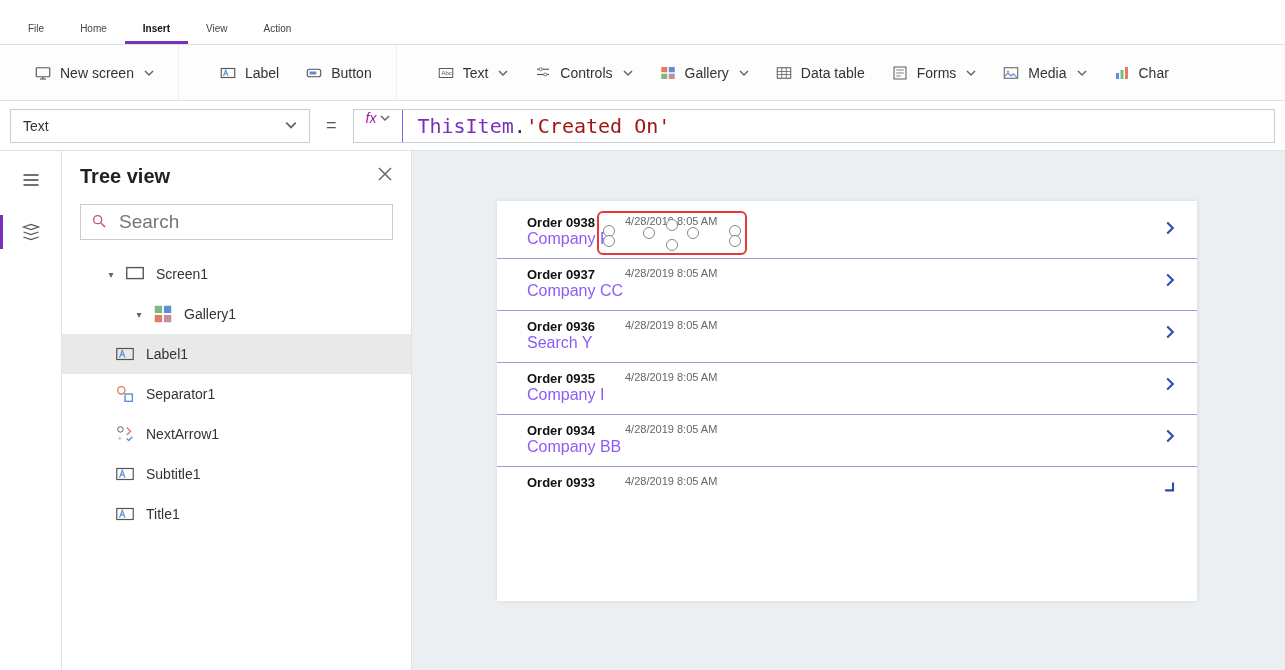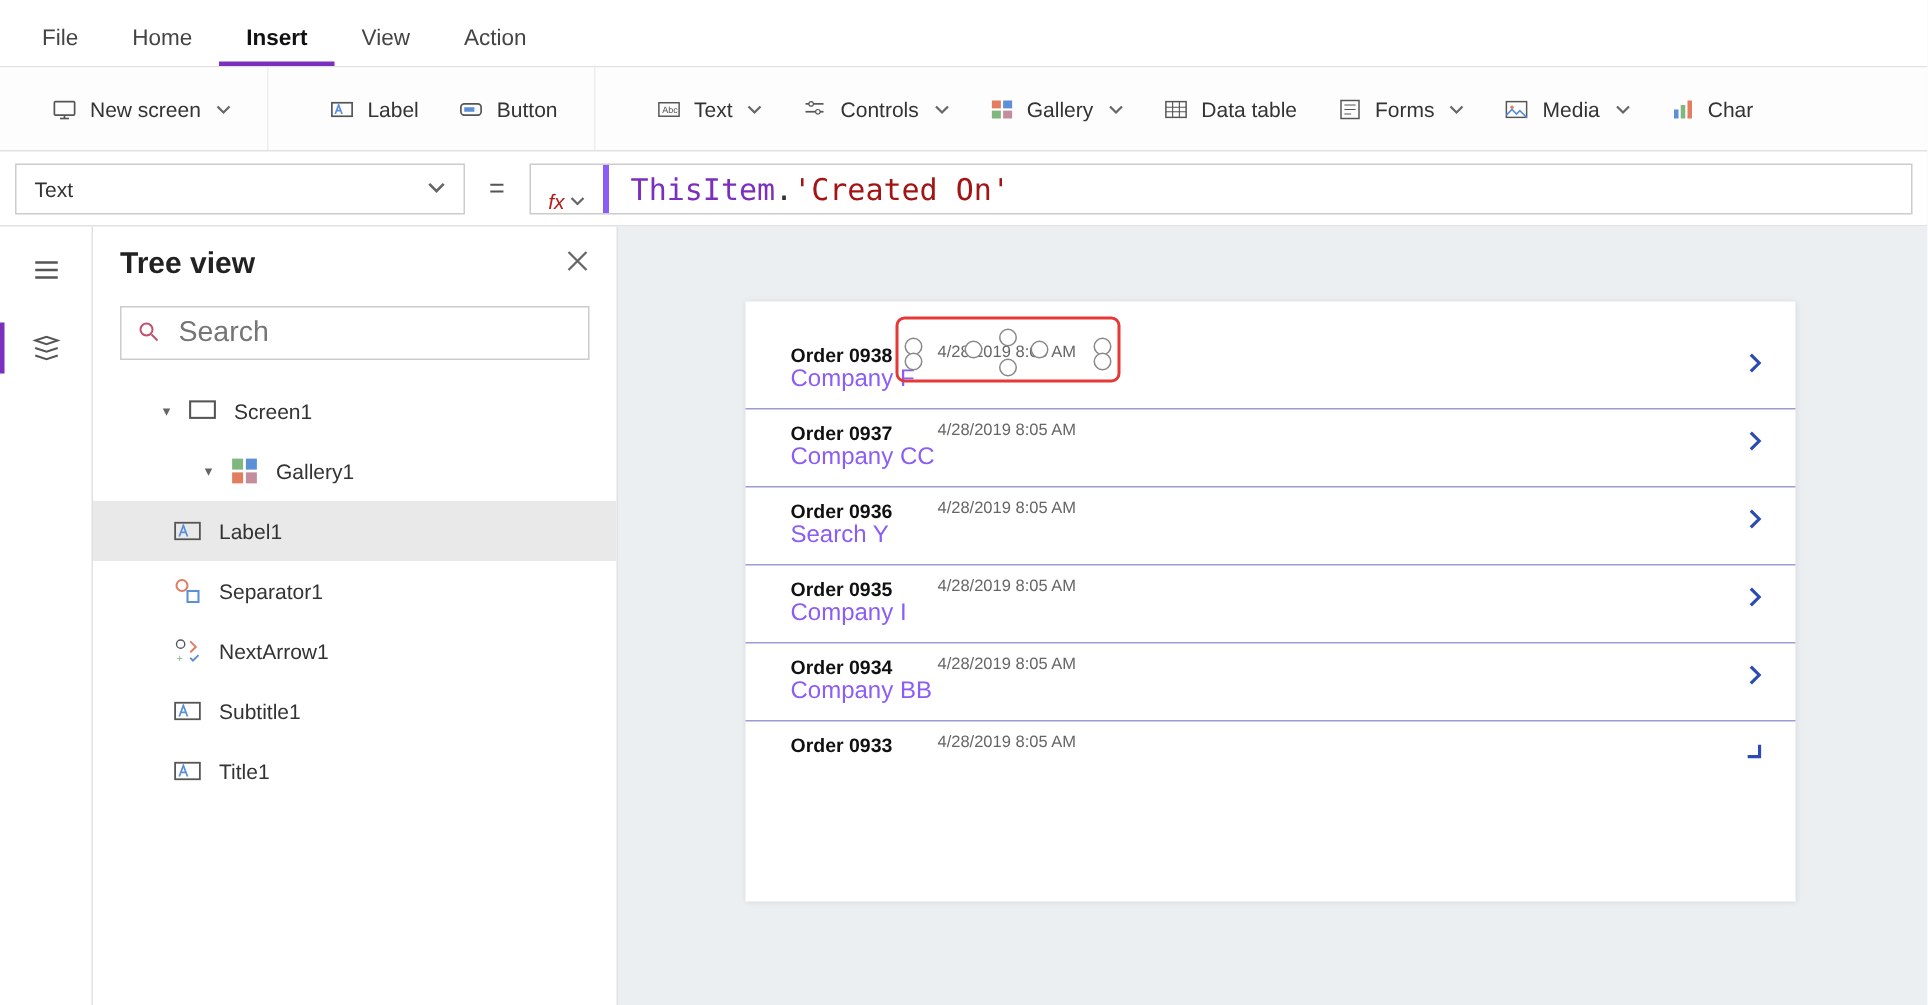--- a/index.html
+++ b/index.html
@@ -1,36 +1,36 @@
 <!DOCTYPE html>
 <html><head>
 <meta charset="utf-8">
 <style>
   * { box-sizing: border-box; }
   html,body { margin:0; padding:0; font-family: "Segoe UI", Arial, sans-serif; font-size:14px; color:#333; background:#fff; width:1285px; height:670px; overflow:hidden;}
   
   
   .menubar { height:45px; display:flex; align-items:flex-end; padding:0 10px; border-bottom:1px solid #e1e1e1; background:#fff;}
-  .menuitem { padding:0 18px 10px 18px; font-size:15px; color:#444; cursor:pointer; }
+  .menuitem { padding:0 18px 10px 18px; font-size:10px; color:#444; cursor:pointer; }
   .menuitem.active { color:#111; font-weight:600; border-bottom:3px solid #7b2fbf; padding-bottom:7px;}
   
   
   .ribbon { height:56px; display:flex; align-items:center; padding:0 10px; border-bottom:1px solid #e1e1e1; background:#fdfdfd; gap:16px;}
   .rgroup { display:flex; align-items:center; padding:0 14px; height:100%; border-right:1px solid #eee; gap:6px;}
   .rgroup:last-child{border-right:none;}
   .ritem { display:flex; align-items:center; gap:8px; padding:6px 10px; cursor:pointer; color:#333; white-space:nowrap;}
   .ritem .chev { margin-left:2px;}
   .icon { display:inline-flex; width:18px; height:18px; }
   
   
   .formulabar { height:50px; display:flex; align-items:center; padding:8px 10px; gap:12px; border-bottom:1px solid #e1e1e1;}
   .propsel { width:300px; height:34px; border:1px solid #ccc; display:flex; align-items:center; padding:0 12px; justify-content:space-between; cursor:pointer; background:#fff;}
   .eq { font-size:18px; color:#555; padding:0 4px;}
   .fxbox { flex:1; height:34px; border:1px solid #ccc; display:flex; align-items:center; background:#fff;}
-  .fxlabel { padding:0 12px; font-style:italic; color:#b91c1c; display:flex; align-items:flex-end; gap:4px; border-right:4px solid #8b5cf6; height:100%;}
+  .fxlabel { padding:0 12px; font-style:italic; color:#a21caf; display:flex; align-items:flex-start; gap:4px; border-right:1px solid #8b5cf6; height:100%;}
   .fxinput { padding:0 14px; font-family: Consolas, monospace; font-size:20px;}
   .fx-this { color:#7b2fbf;}
   .fx-str  { color:#a31515;}
   .fx-dot  { color:#333;}
   
   
   .workspace { display:flex; height:calc(670px - 45px - 56px - 50px);}
   
   .leftrail { width:62px; border-right:1px solid #e1e1e1; display:flex; flex-direction:column; align-items:center; padding-top:12px; gap:18px;}
   .railbtn { width:34px; height:34px; display:flex; align-items:center; justify-content:center; cursor:pointer;}
@@ -51,21 +51,21 @@
   .indent0 { padding-left:18px;}
   .indent1 { padding-left:42px;}
   .indent2 { padding-left:70px;}
   .indent3 { padding-left:52px;}
   .caret { width:14px; display:inline-flex; justify-content:center; color:#666; margin-right:6px; font-size:10px;}
   .tnode .ticon { width:22px; height:22px; margin-right:10px; display:inline-flex;}
   
   
   .canvas { flex:1; background:#eceff1; position:relative; overflow:hidden;}
   .appscreen { position:absolute; left:85px; top:50px; width:700px; height:400px; background:#fff; box-shadow:0 0 4px rgba(0,0,0,.1);}
-  .glist { padding:20px 0;}
+  .glist { padding:6px 0;}
   .gitem { position:relative; padding:8px 30px 8px 30px; border-bottom:1px solid #9b9bd6; display:flex; align-items:flex-start; min-height:52px;}
   .gitem:last-child{border-bottom:none;}
   .gtitle { font-weight:600; font-size:13px; color:#111; width:92px;}
   .gtextcol { display:flex; flex-direction:column;}
   .gsub { font-size:16px; color:#8b5cf6;}
   .gdate { position:absolute; left:128px; top:8px; font-size:11px; color:#666;}
   .garrow { position:absolute; right:20px; top:14px; color:#2b4ab5;}
   .garrow.tilt { transform:rotate(45deg);}
   
   

